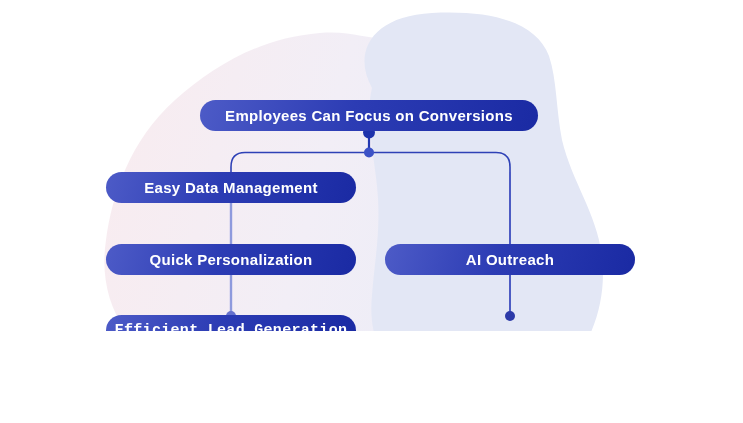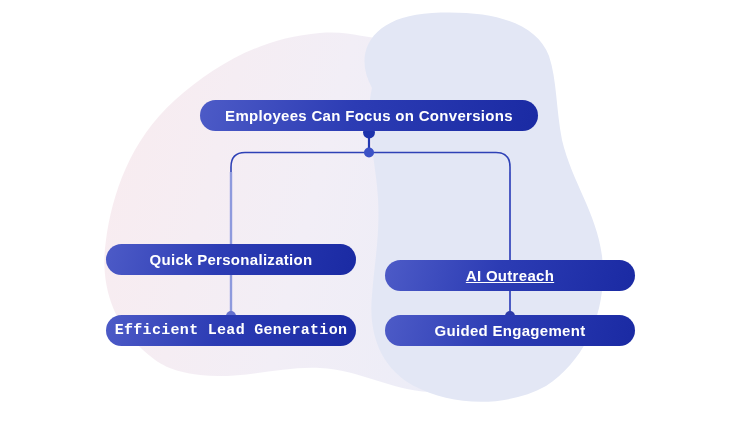--- a/index.html
+++ b/index.html
@@ -4,21 +4,21 @@
 <style>
   html, body {
     margin: 0;
     padding: 0;
     background: #ffffff;
     font-family: "Liberation Sans", "DejaVu Sans", sans-serif;
   }
   .stage {
     position: relative;
     width: 743px;
-    height: 423px;
+    height: 331px;
     overflow: hidden;
     background: #ffffff;
   }
   .stage svg {
     position: absolute;
     left: 0;
     top: 0;
   }
   .pill {
     position: absolute;
@@ -32,21 +32,21 @@
     font-weight: 700;
     font-size: 15px;
     letter-spacing: 0.3px;
     white-space: nowrap;
   }
   .pill-root  { left: 200px; top: 100px; width: 338px; }
   .pill-l1    { left: 106px; top: 172px; width: 250px; }
   .pill-l2    { left: 106px; top: 244px; width: 250px; }
   .pill-l3    { left: 106px; top: 315px; width: 250px; font-family: Liberation Mono, monospace; }
   .pill-r1    { left: 385px; top: 172px; width: 250px; }
-  .pill-r2    { left: 385px; top: 260px; width: 250px; text-decoration: underline; }
+  .pill-r2    { left: 385px; top: 244px; width: 250px; }
   .pill-r3    { left: 385px; top: 315px; width: 250px; }
 </style>
 </head>
 <body>
 
 <div class="stage">
 
   <svg width="743" height="423" viewBox="0 0 743 423" aria-hidden="true">
     <defs>
       <linearGradient id="blobGrad" x1="0" y1="0.4" x2="1" y2="0.6">
@@ -93,27 +93,27 @@
     <circle cx="369" cy="132.5" r="6" fill="#1d32ac"></circle>
     <circle cx="369" cy="152.5" r="5" fill="#3c52c6"></circle>
     <circle cx="231" cy="316" r="5" fill="#6571cd"></circle>
     <circle cx="510" cy="316" r="5" fill="#2c3aa8"></circle>
   </svg>
 
   <div class="pill pill-root">
     <span>Employees Can Focus on Conversions</span>
   </div>
 
+  <div class="pill pill-l1">
+    <span>Easy Data Management</span>
+  </div>
   <div class="pill pill-l2">
     <span>Quick Personalization</span>
   </div>
   <div class="pill pill-l3">
     <span>Efficient Lead Generation</span>
   </div>
 
   <div class="pill pill-r2">
     <span>AI Outreach</span>
   </div>
-  <div class="pill pill-r3">
-    <span>Guided Engagement</span>
-  </div>
 
 </div>
 
 </body></html>

